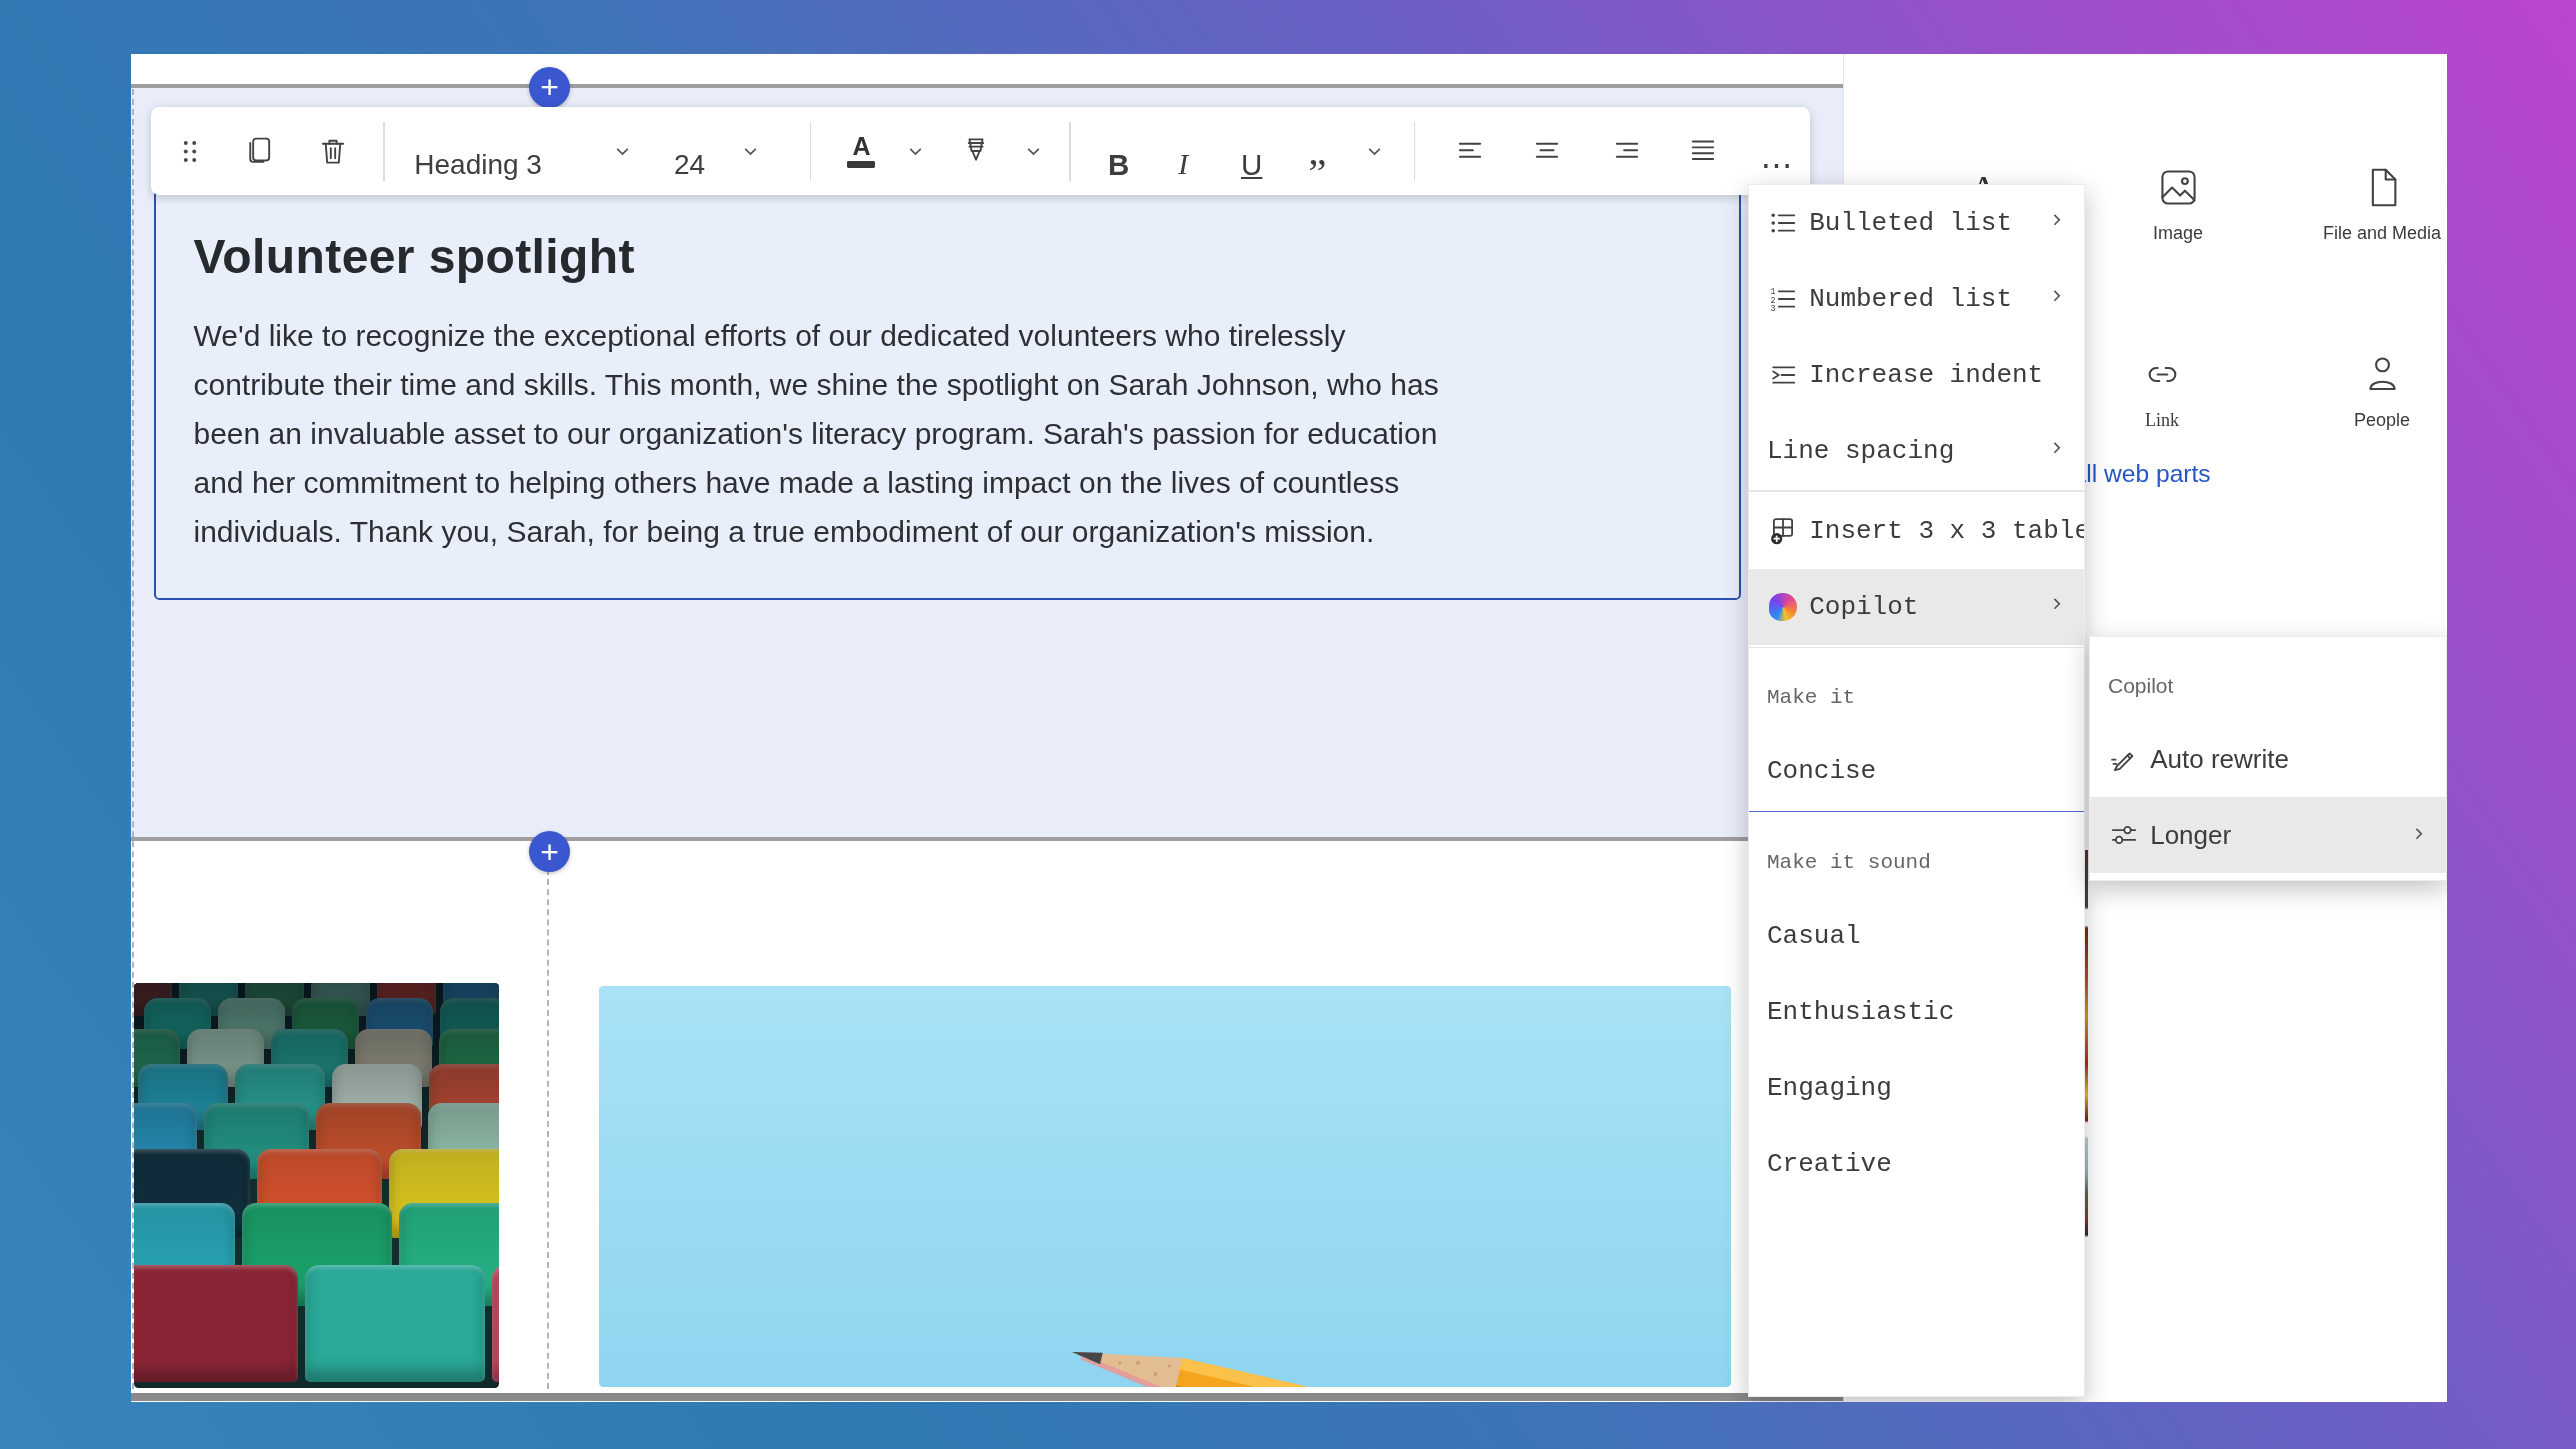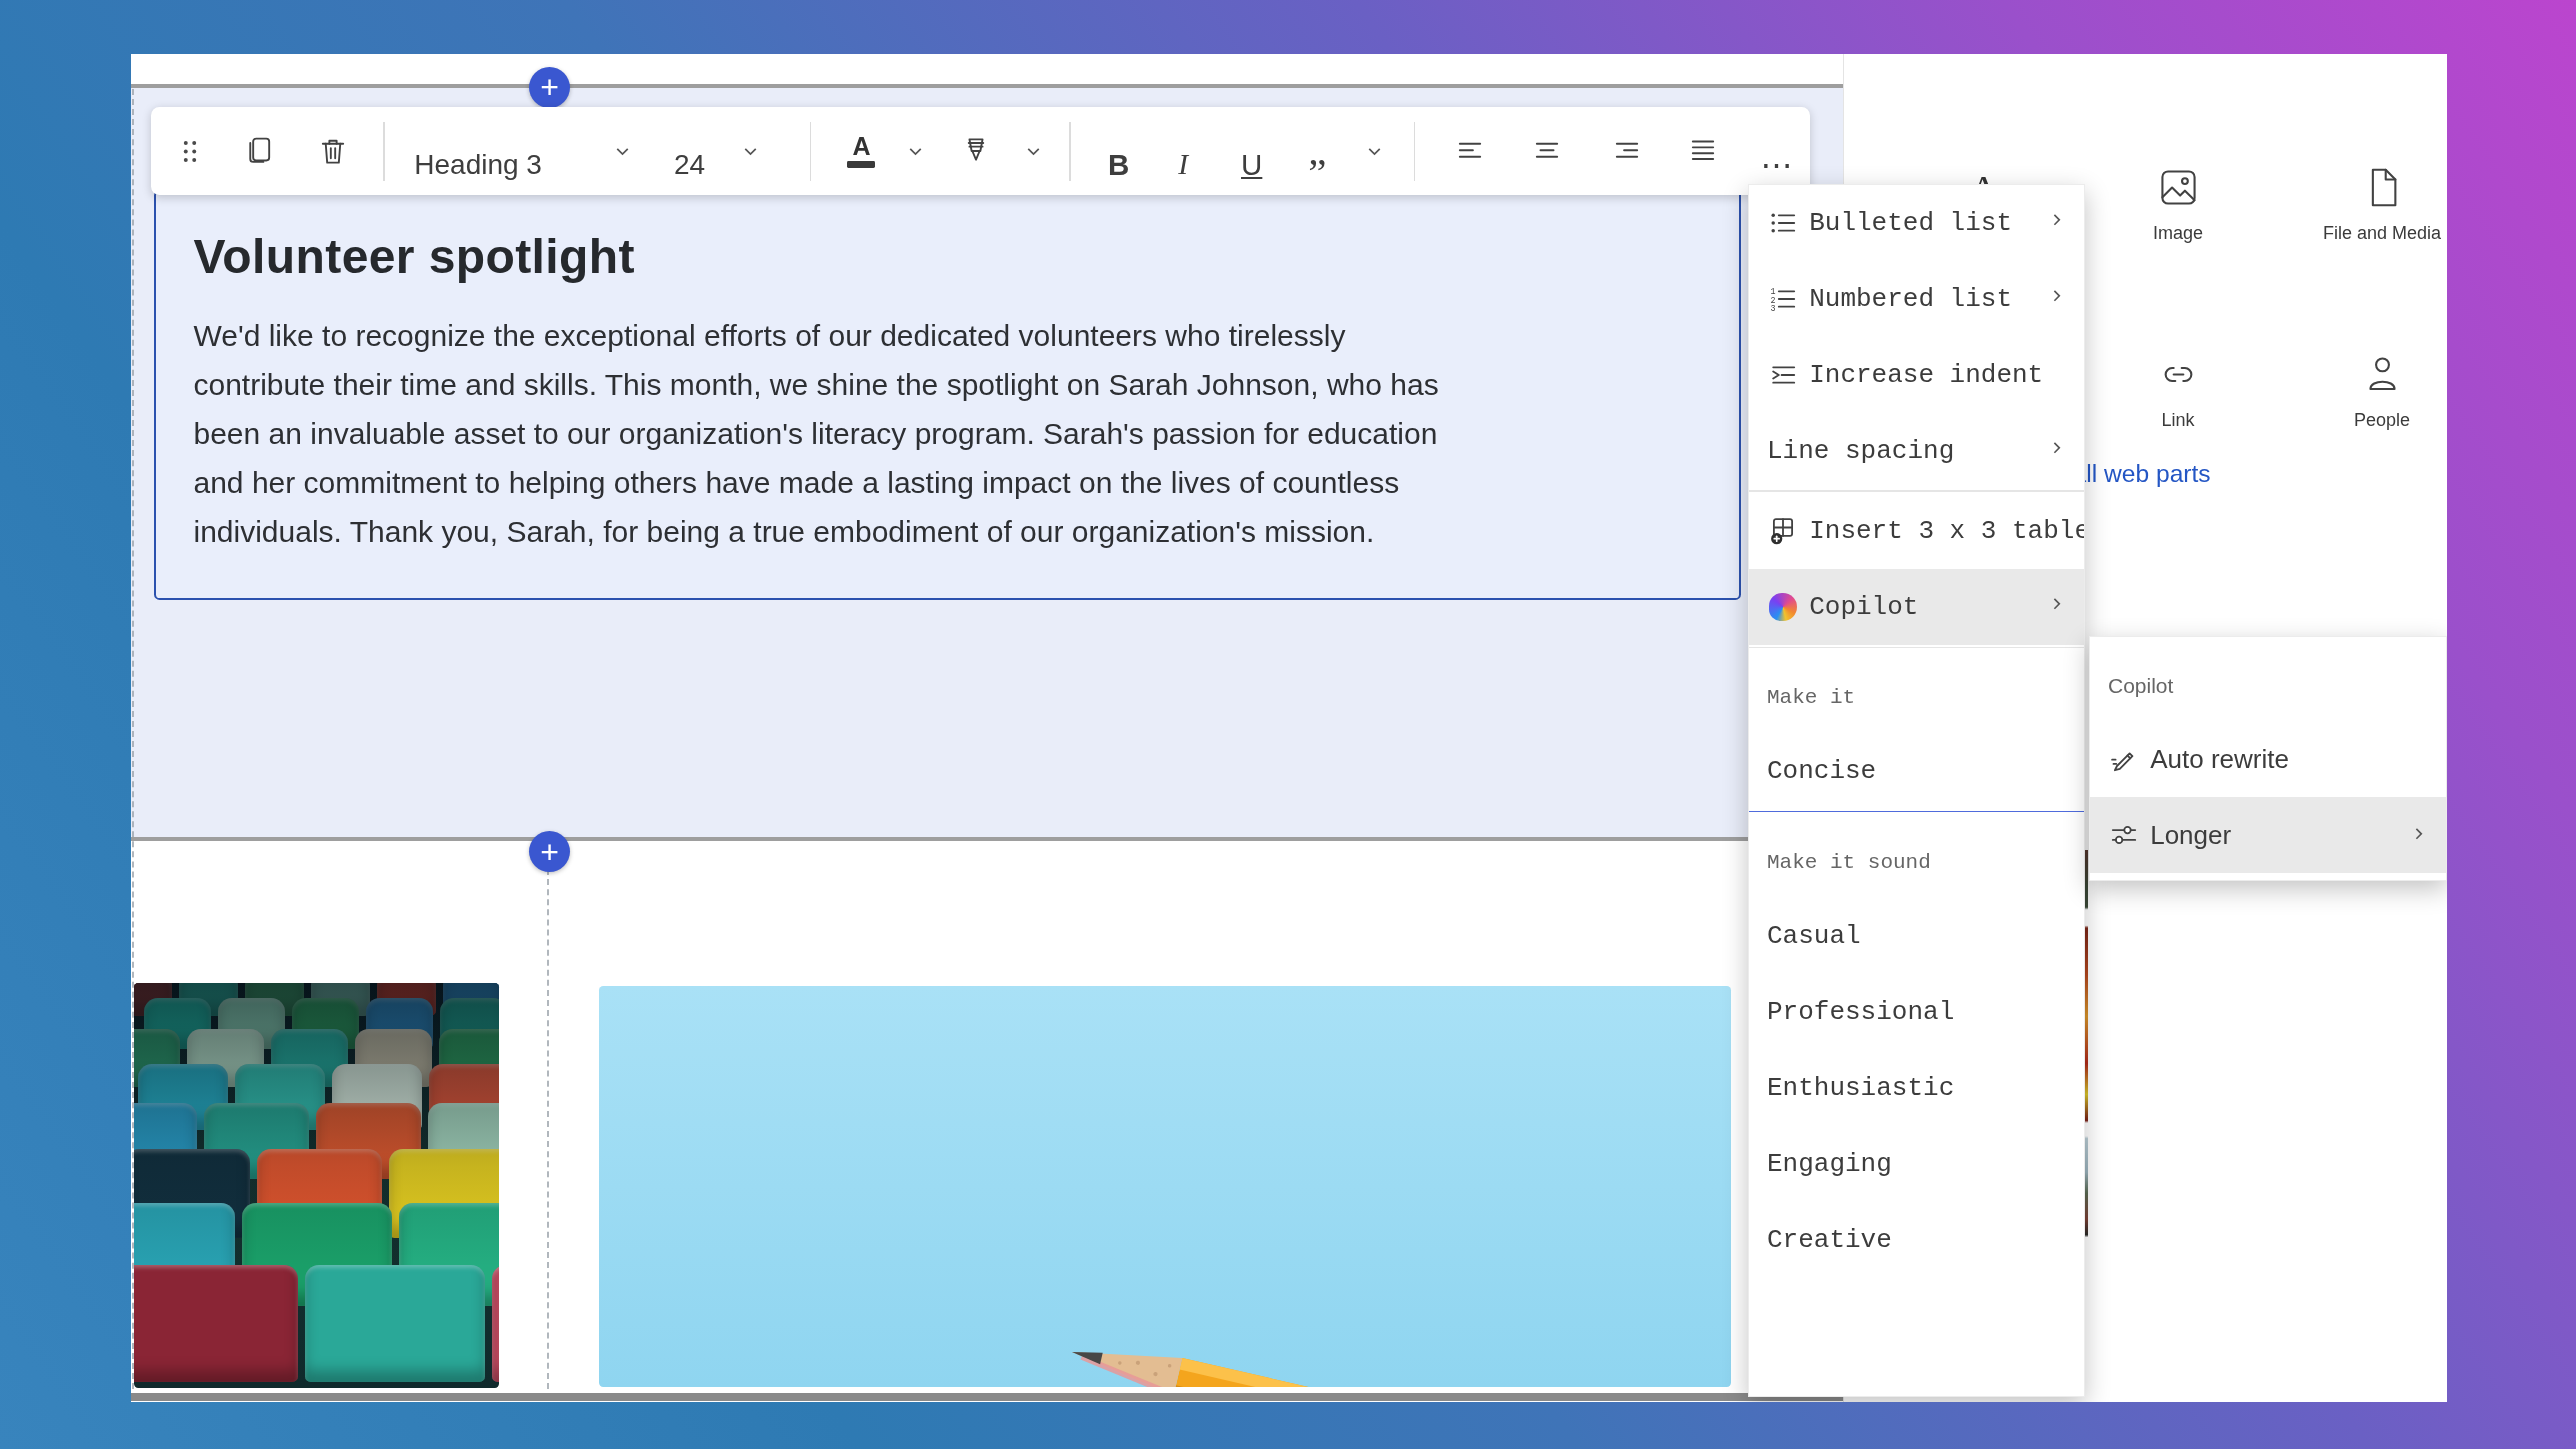--- a/index.html
+++ b/index.html
@@ -298,21 +298,21 @@
             <div class="wp-icon">
               <svg width="45" height="45" viewBox="0 0 56 56">
                 <g fill="none" stroke="#424242" stroke-width="2.6" stroke-linecap="round" stroke-linejoin="round">
       <path d="M16 6 h16 l12 12 v32 h-28 z"></path>
                   <path d="M32 6 v12 h12"></path>
                 </g>
               </svg>
             </div>
                <div class="wp-label">File and Media</div>
           </div>
-          <div class="wp-item" style="left: 232px; top: 266px;">
+          <div class="wp-item" style="left: 216px; top: 266px; font-family: Liberation Serif, serif;">
             <div class="wp-icon">
               <svg width="45" height="45" viewBox="0 0 56 56">
                 <g fill="none" stroke="#424242" stroke-width="2.6" stroke-linecap="round" stroke-linejoin="round">
       <path d="M22 20 h-2 a8 8 0 0 0 0 16 h4"></path>
                   <path d="M34 36 h2 a8 8 0 0 0 0-16 h-4"></path>
       <line x1="22" y1="28" x2="34" y2="28"></line>
                 </g>
               </svg>
             </div>
                <div class="wp-label">Link</div>
@@ -425,23 +425,20 @@
         <div class="menu-header">Make it</div>
         <div class="menu-item no-icon">
           <span class="mi-label">Concise</span>
         </div>
         <div class="menu-div blue"></div>
         <div class="menu-header">Make it sound</div>
         <div class="menu-item no-icon">
           <span class="mi-label">Casual</span>
         </div>
         <div class="menu-item no-icon">
-          <span class="mi-label">Professional</span>
-        </div>
-        <div class="menu-item no-icon">
           <span class="mi-label">Enthusiastic</span>
         </div>
         <div class="menu-item no-icon">
           <span class="mi-label">Engaging</span>
         </div>
         <div class="menu-item no-icon">
           <span class="mi-label">Creative</span>
         </div>
       </div>
 

